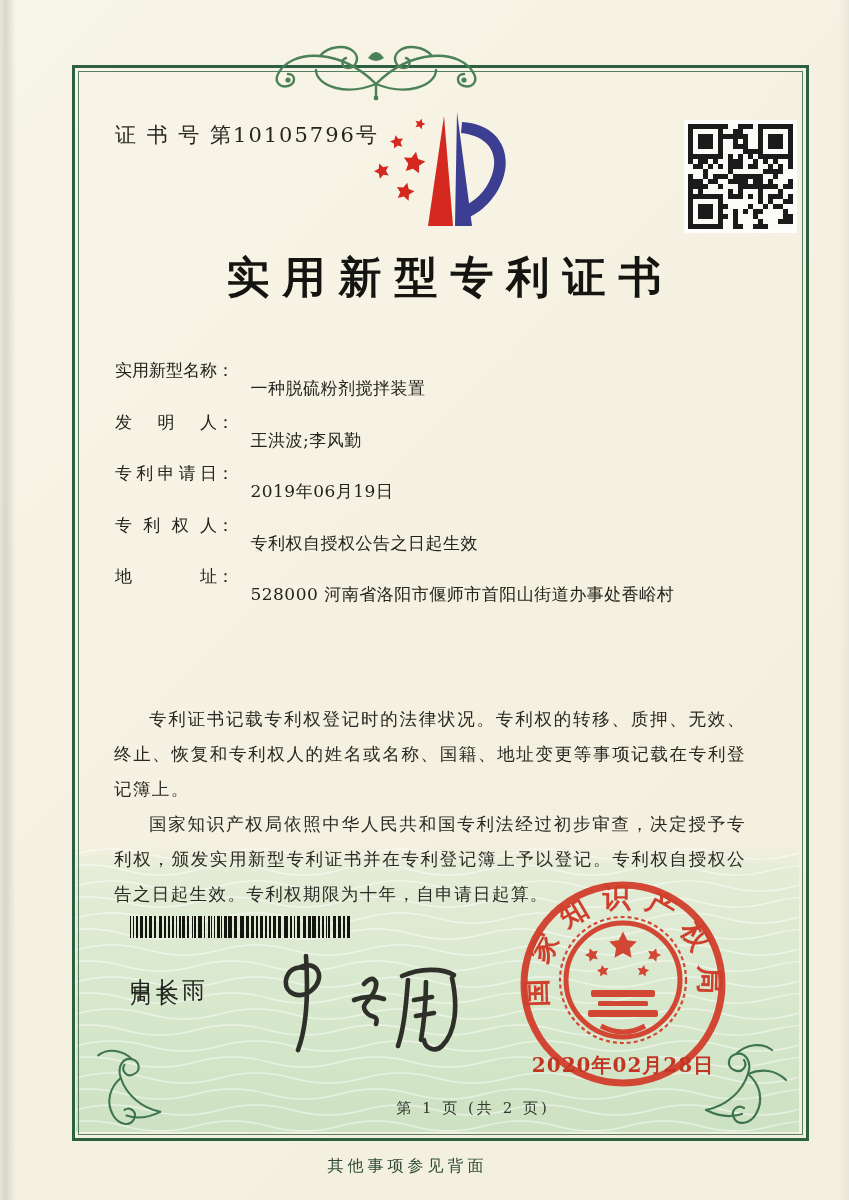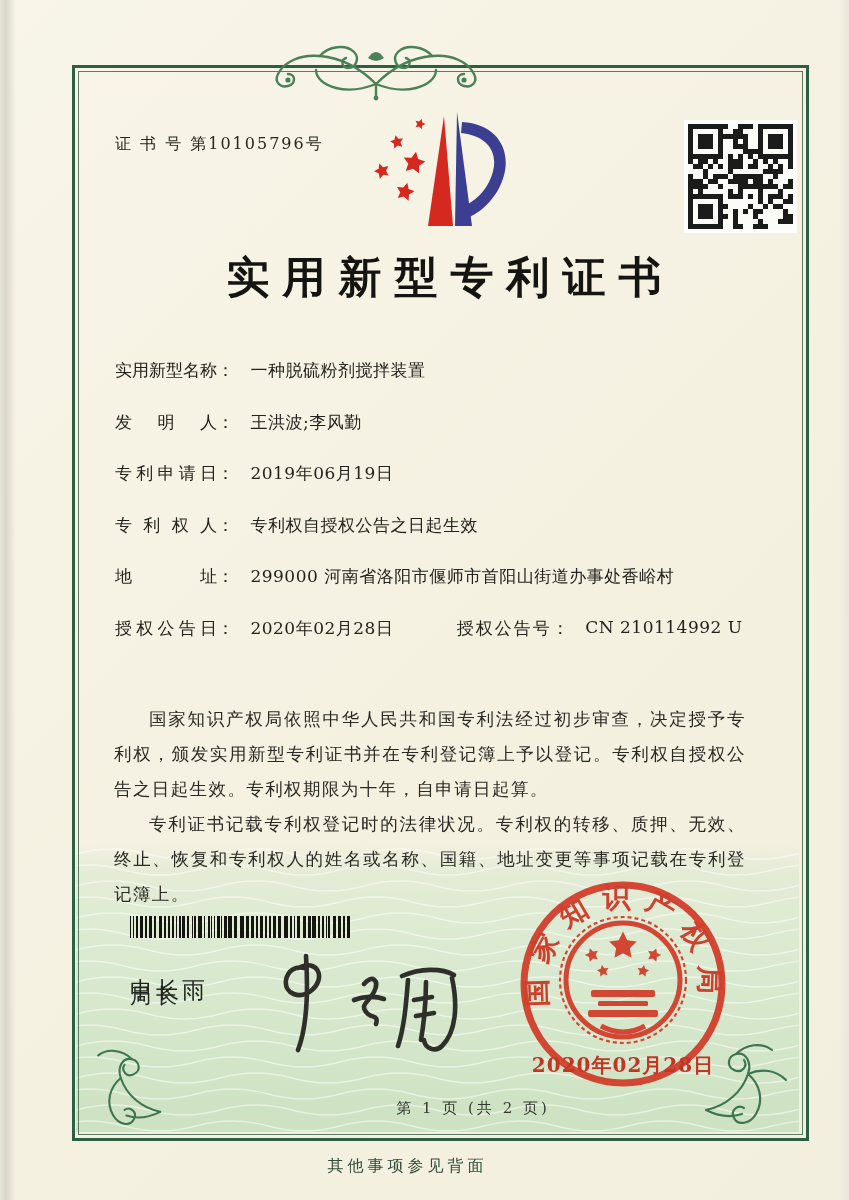--- a/index.html
+++ b/index.html
@@ -14,36 +14,36 @@
 
   
   .border-outer{position:absolute;left:72px;top:65px;width:731px;height:1070px;
        border:3px solid #2e5f42;}
   .border-inner{position:absolute;inset:3px;border:1px solid #557e63;}
 
   .green-zone{position:absolute;left:76px;top:842px;width:723px;height:290px;
        background:linear-gradient(180deg,rgba(215,232,206,0) 0%,rgba(215,232,206,.55) 10%,#d9e9cf 45%,#cde2c2 100%);}
   .green-zone svg{position:absolute;inset:0;}
 
-  .cert-no{position:absolute;left:115px;top:134px;font-size:16px;letter-spacing:2px;color:#26261f;}
+  .cert-no{position:absolute;left:115px;top:121px;font-size:21px;letter-spacing:2px;color:#26261f;}
 
   .logo{position:absolute;left:356px;top:108px;width:156px;height:130px;}
   .qr{position:absolute;left:684px;top:120px;width:105px;height:105px;background:#fdfdfb;
       padding:4px;display:grid;grid-template-columns:repeat(21,1fr);grid-template-rows:repeat(21,1fr);}
   .qr i{background:#fbfbf8;}
   .qr i.on{background:#1b1b1b;}
 
   .title{position:absolute;left:72px;top:249px;width:731px;text-align:center;
        font-size:43px;font-weight:600;letter-spacing:13px;padding-left:13px;color:#141410;}
 
   .fields{position:absolute;left:115px;top:359px;width:650px;font-size:17px;color:#23231d;}
   .frow{height:24px;margin-bottom:27.5px;white-space:nowrap;}
   .flabel{display:inline-block;width:102px;text-align:justify;text-align-last:justify;vertical-align:top;}
   .colon{display:inline-block;vertical-align:top;}
-  .fvalue{display:inline-block;margin-left:11px;vertical-align:top;letter-spacing:.5px;}
+  .fvalue{display:inline-block;margin-left:11px;vertical-align:top;letter-spacing:.5px;margin-top:18px;}
   .grant-pair{display:inline-block;margin-left:58px;}
   .grant-pair .glabel{letter-spacing:2px;}
 
   .bodytext{position:absolute;left:114px;top:702px;width:632px;font-size:17.5px;
        line-height:35px;letter-spacing:1.4px;color:#2a2a24;text-align:justify;}
   .bodytext p{margin:0;text-indent:2em;}
 
   .barcode{position:absolute;left:130px;top:916px;width:224px;height:22px;display:flex;align-items:stretch;}
   .barcode b{display:block;background:#15150f;}
 
@@ -615,35 +615,27 @@
     <div class="frow">
       <span class="flabel">专利申请日</span><span class="colon">：</span>
       <span class="fvalue">2019年06月19日</span>
     </div>
     <div class="frow">
       <span class="flabel">专利权人</span><span class="colon">：</span>
       <span class="fvalue">专利权自授权公告之日起生效</span>
     </div>
     <div class="frow">
       <span class="flabel">地址</span><span class="colon">：</span>
-      <span class="fvalue">299000 河南省洛阳市偃师市首阳山街道办事处香峪村</span>
-    </div>
-    <div class="frow">
-      <span class="flabel">授权公告日</span><span class="colon">：</span>
-      <span class="fvalue">2020年02月28日</span>
-      <span class="grant-pair">
-        <span class="glabel">授权公告号</span><span class="colon">：</span>
-        <span class="fvalue">CN 210114992 U</span>
-      </span>
+      <span class="fvalue">528000 河南省洛阳市偃师市首阳山街道办事处香峪村</span>
     </div>
   </div>
 
   <div class="bodytext">
+    <p>专利证书记载专利权登记时的法律状况。专利权的转移、质押、无效、终止、恢复和专利权人的姓名或名称、国籍、地址变更等事项记载在专利登记簿上。</p>
     <p>国家知识产权局依照中华人民共和国专利法经过初步审查，决定授予专利权，颁发实用新型专利证书并在专利登记簿上予以登记。专利权自授权公告之日起生效。专利权期限为十年，自申请日起算。</p>
-    <p>专利证书记载专利权登记时的法律状况。专利权的转移、质押、无效、终止、恢复和专利权人的姓名或名称、国籍、地址变更等事项记载在专利登记簿上。</p>
   </div>
 
   <div class="barcode">
       <b style="width: 1px; margin-right: 2px;"></b>
       <b style="width: 1px; margin-right: 2px;"></b>
       <b style="width: 2px; margin-right: 2px;"></b>
       <b style="width: 3px; margin-right: 2px;"></b>
       <b style="width: 2px; margin-right: 2px;"></b>
       <b style="width: 3px; margin-right: 2px;"></b>
       <b style="width: 2px; margin-right: 3px;"></b>

